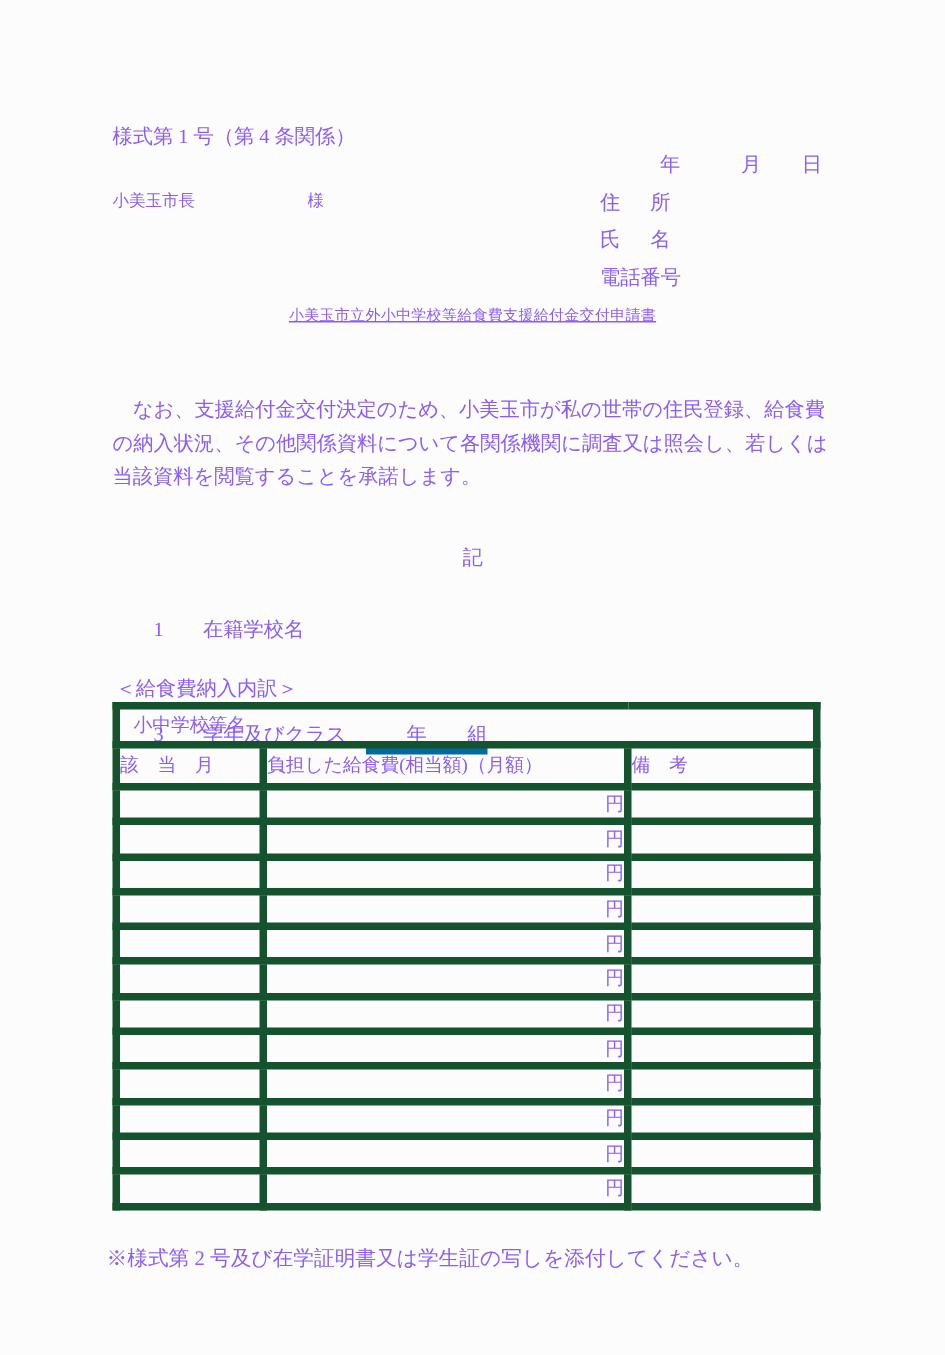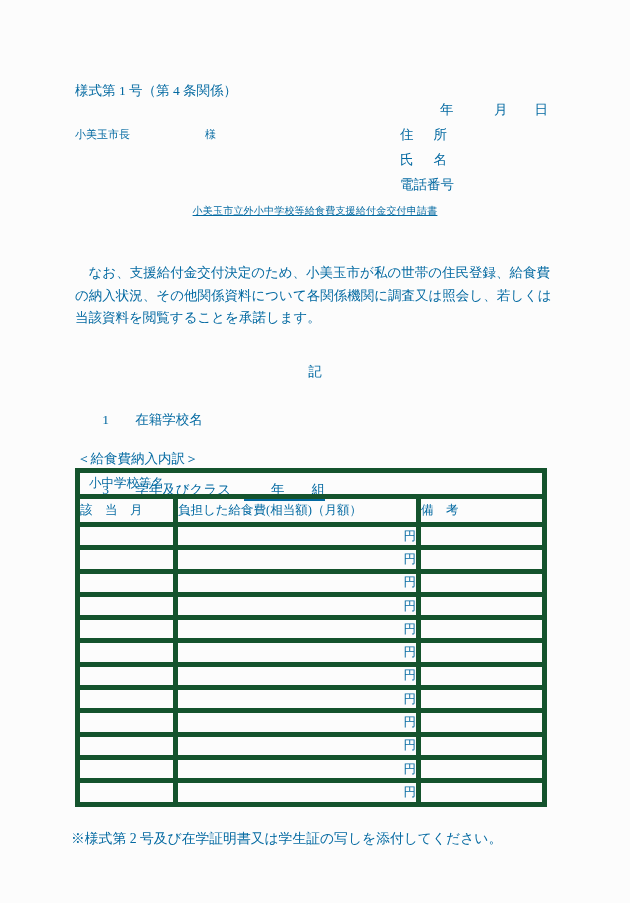--- a/index.html
+++ b/index.html
@@ -3,21 +3,21 @@
 <meta charset="utf-8">
 <style>
   * { box-sizing: border-box; }
   html, body { margin: 0; padding: 0; background: #ffffff; }
 
   .page {
     position: relative;
     width: 630px;
     height: 903px;
     background: #fcfcfc;
-    color: #0369a1;
+    color: #8b5cf6;
     font-family: "Liberation Serif", "DejaVu Serif", serif;
     overflow: hidden;
   }
 
   .form-number {
     position: absolute;
     left: 75px;
     top: 83px;
     font-size: 13.5px;
     line-height: 15px;
@@ -89,21 +89,21 @@
     left: 82px;
     top: 385px;
     font-size: 13.5px;
   }
   .list-item { line-height: 23.2px; white-space: pre; }
   .item-num { display: inline-block; width: 33px; }
   .item-blank {
     display: inline-block;
     margin-left: 13px;
     line-height: 16px;
-    border-bottom: 3px solid #0369a1;
+    border-bottom: 5px solid #0369a1;
     white-space: pre;
   }
   .item-blank:empty { border-bottom: none; }
 
   .breakdown-heading {
     position: absolute;
     left: 77px;
     top: 451px;
     font-size: 13.5px;
     line-height: 16px;

